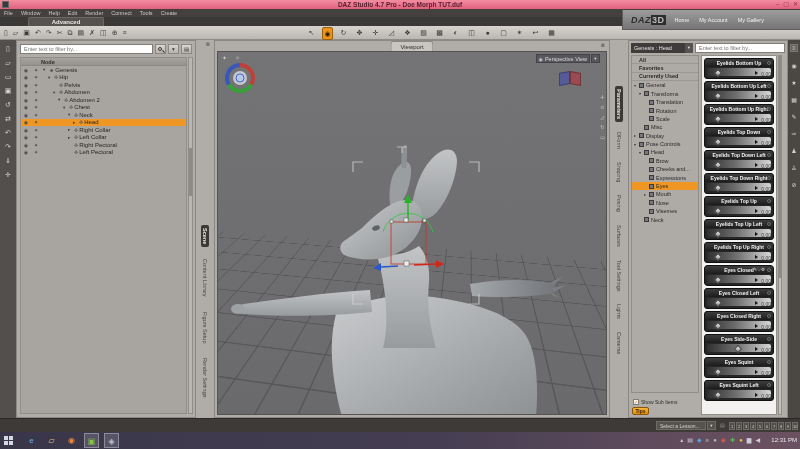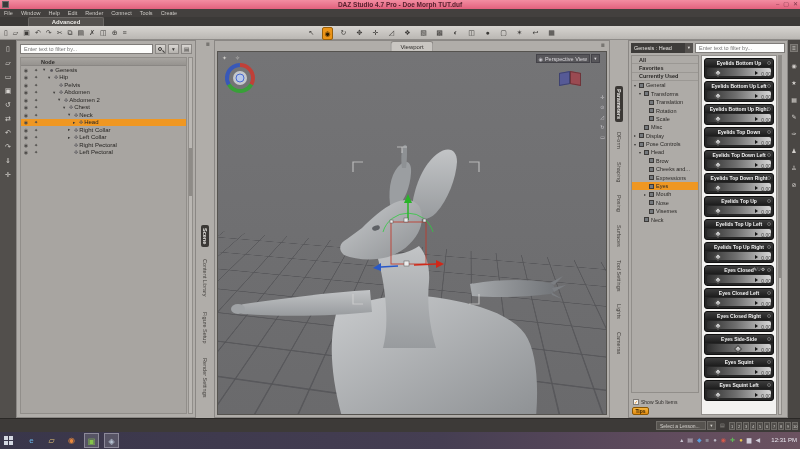--- a/index.html
+++ b/index.html
@@ -247,20 +247,29 @@
         <span>◐</span>
         <span>◫</span>
         <span>●</span>
         <span>▢</span>
         <span>✶</span>
         <span>↩</span>
         <span>▦</span>
       </div>
   </div>
 
+  <div class="dazbar">
+    <span class="logo"><span>DAZ</span><b>3D</b></span>
+    <span class="links">
+
+    <span>Home</span>
+        <span>My Account</span>
+        <span>My Gallery</span>
+      </span>
+  </div>
 
   <div class="lstrip">
 
   <span>▯</span>
       <span>▱</span>
       <span>▭</span>
       <span>▣</span>
       <span>↺</span>
       <span>⇄</span>
       <span>↶</span>

